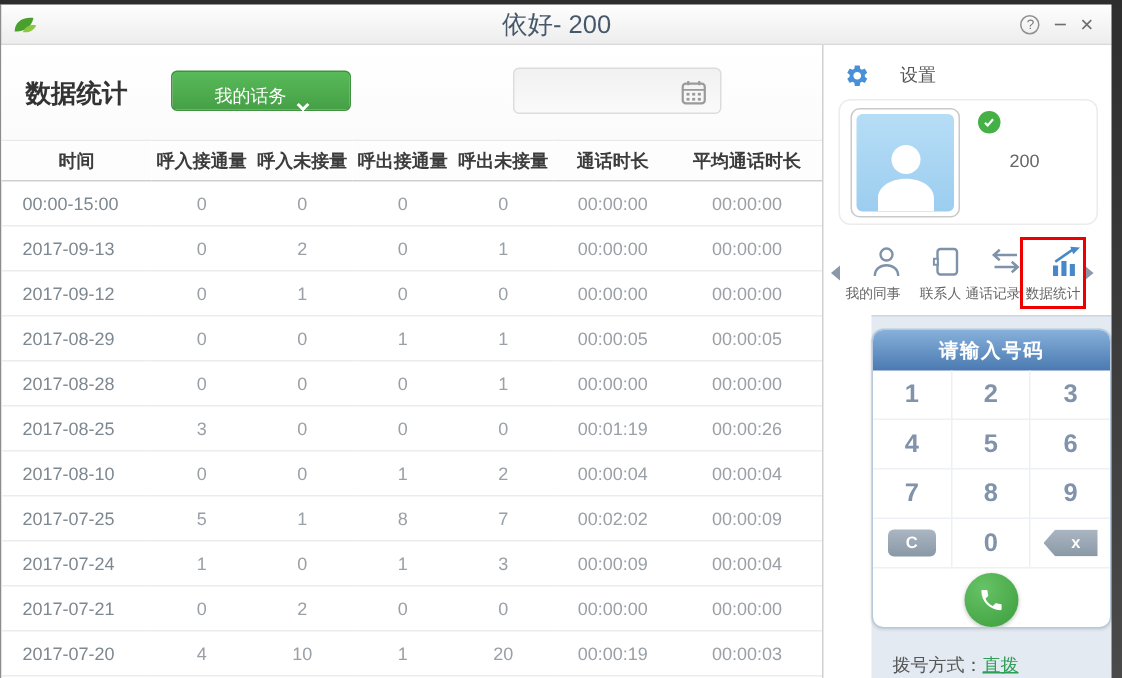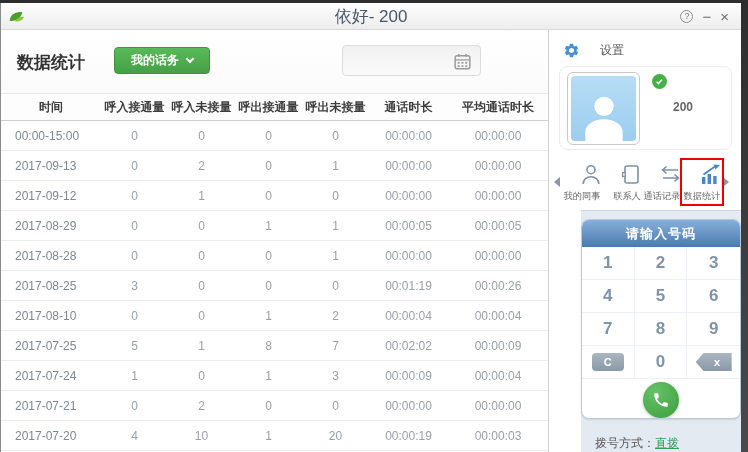--- a/index.html
+++ b/index.html
@@ -18,36 +18,36 @@
   .win-controls { margin-left:auto; margin-right:12px; display:flex; align-items:center; gap:9px; z-index:2; }
   .ctrl-help { width:13px; height:13px; border:1px solid #8f8f8f; border-radius:50%; font-size:9px; color:#777; display:flex; align-items:center; justify-content:center; cursor:default; }
   .ctrl-min, .ctrl-close { font-size:15px; color:#6e6e6e; line-height:13px; cursor:default; }
 
   .main { flex:1; display:flex; min-height:0; }
 
   
   .content { width:562px; display:flex; flex-direction:column; background:#fff; }
   .content-header { flex:0 0 63px; position:relative; background:linear-gradient(#ffffff,#fbfbfb); }
   .page-title { position:absolute; left:16px; top:21px; font-size:17px; font-weight:bold; color:#333; }
-  .filter-btn { position:absolute; left:113px; top:17px; height:27px; padding:0 16px; background:linear-gradient(#58ba58,#46a046); border:1px solid #3f923f; border-radius:4px; color:#fff; font-size:12px; font-weight:bold; display:flex; align-items:center; gap:8px; cursor:pointer; }
+  .filter-btn { position:absolute; left:113px; top:17px; height:27px; padding:0 28px; background:linear-gradient(#58ba58,#46a046); border:1px solid #3f923f; border-radius:4px; color:#fff; font-size:12px; font-weight:normal; display:flex; align-items:flex-end; gap:8px; cursor:pointer; }
   .chev { width:6px; height:6px; border-right:2px solid #fff; border-bottom:2px solid #fff; transform:rotate(45deg); margin-top:-3px; }
   .date-input { position:absolute; left:341px; top:15px; width:139px; height:31px; background:linear-gradient(#f1f1f1,#fafafa); border:1px solid #dcdcdc; border-radius:4px; }
   .date-input svg { position:absolute; right:7px; top:5px; }
 
   table.stats { width:100%; border-collapse:collapse; table-layout:fixed; }
   table.stats th { font-size:12px; font-weight:bold; color:#3c3c3c; height:27px; border-top:1px solid #e9e9e9; border-bottom:1px solid #cfcfcf; background:#fdfdfd; text-align:center; }
   table.stats td { font-size:12px; color:#9aa0a6; height:30px; border-bottom:1px solid #ececec; text-align:center; }
   table.stats td:first-child { text-align:left; padding-left:14px; color:#7d8890; }
 
   
   .sidebar { flex:1; border-left:1px solid #d0d0d0; background:#fff; display:flex; flex-direction:column; min-height:0; }
   .settings-row { margin:8px 0 4px; height:24px; display:flex; align-items:center; padding-left:14px; gap:20px; }
   .settings-label { font-size:12px; color:#555; }
 
-  .profile { position:relative; flex:0 0 84px; margin:0 9px 4px 10px; border:1px solid #ececec; border-radius:8px;font-weight:bold; }
+  .profile { position:relative; flex:0 0 84px; margin:0 9px 4px 10px; border:1px solid #ececec; border-radius:8px; }
   .avatar-frame { position:absolute; left:7px; top:5px; width:73px; height:73px; background:#fff; border:1px solid #c9c9c9; border-radius:6px; padding:3px; }
   .avatar { width:100%; height:100%; background:linear-gradient(#b6ddf6,#9ccdef); border-radius:4px; display:flex; align-items:flex-end; justify-content:center; overflow:hidden; }
   .check-badge { position:absolute; left:92px; top:7px; width:15px; height:15px; border-radius:50%; background:#45b045; display:flex; align-items:center; justify-content:center; }
   .agent-number { position:absolute; left:113px; top:33px; font-size:12px; color:#666; }
 
   .toolbar { flex:0 0 56px; display:flex; align-items:center; padding:0 4px 0 5px; position:relative; }
   .nav-arrow { width:0; height:0; border-top:5px solid transparent; border-bottom:5px solid transparent; cursor:pointer; flex:0 0 auto; }
   .nav-arrow.left  { border-right:6px solid #8a98a8; margin-right:2px; }
   .nav-arrow.right { border-left:6px solid #8a98a8; margin-left:1px; }
   .tool-item { width:40px; display:flex; flex-direction:column; align-items:flex-end; gap:3px; cursor:pointer; position:relative; }

